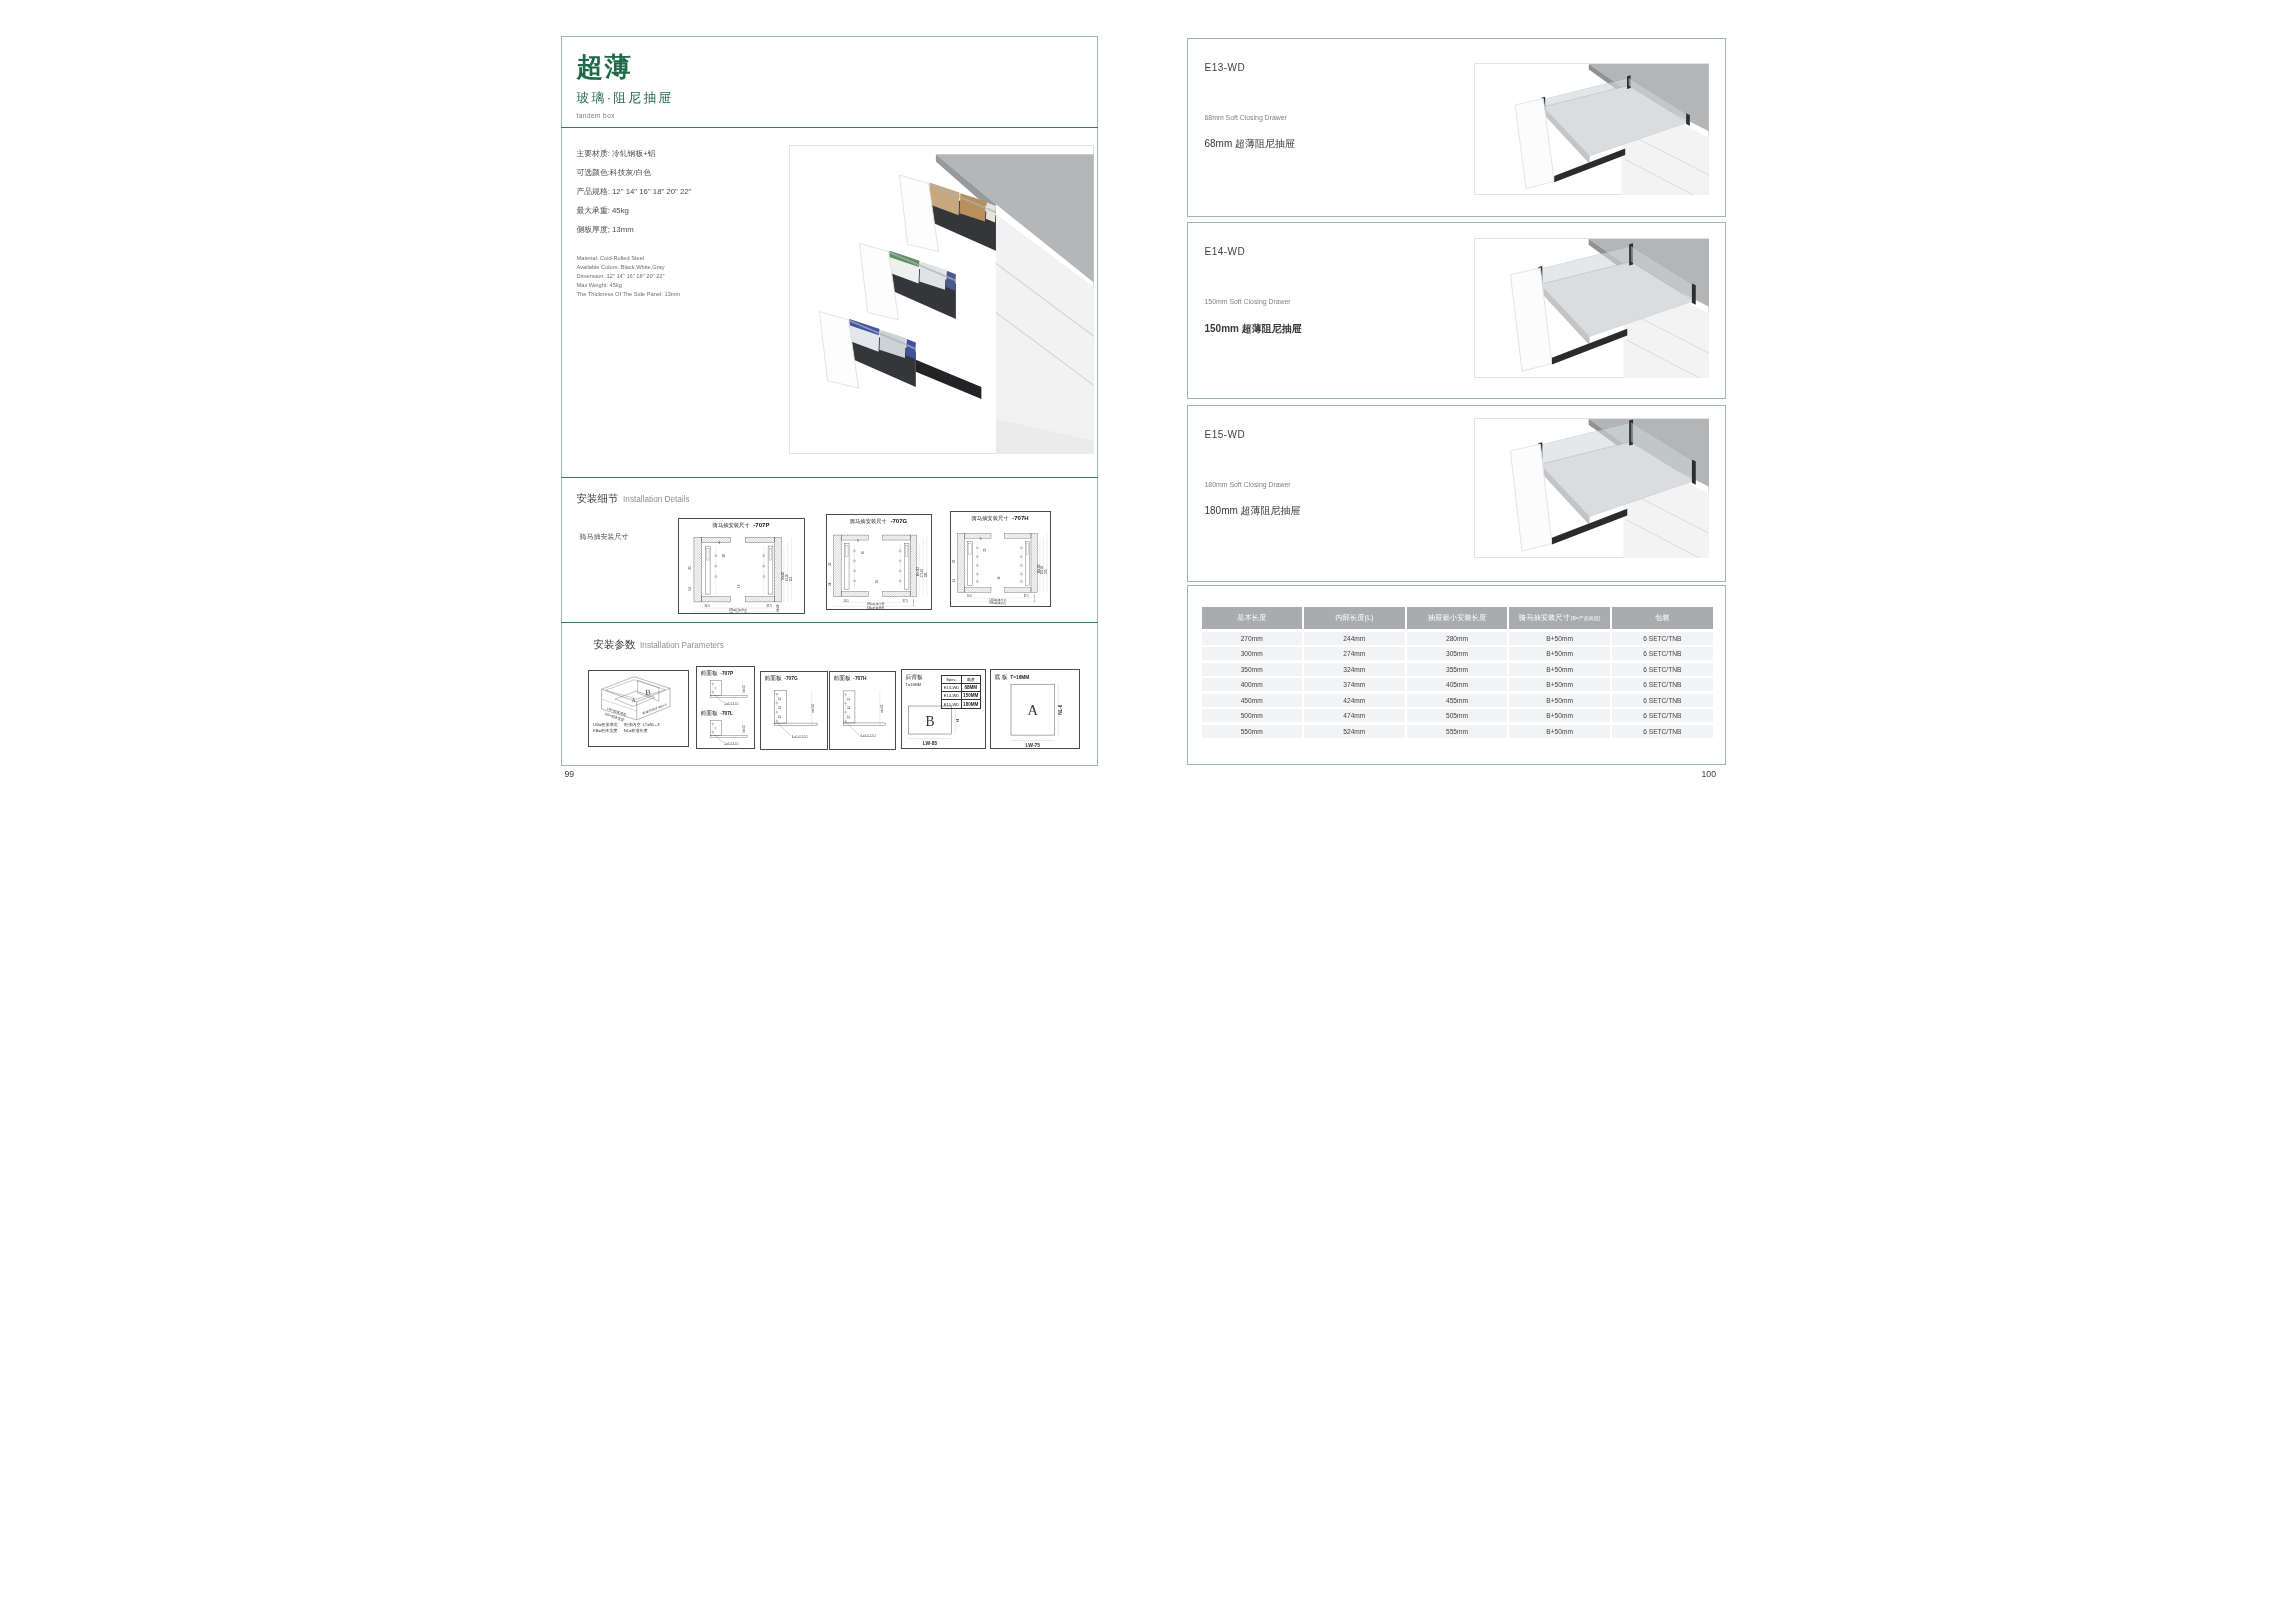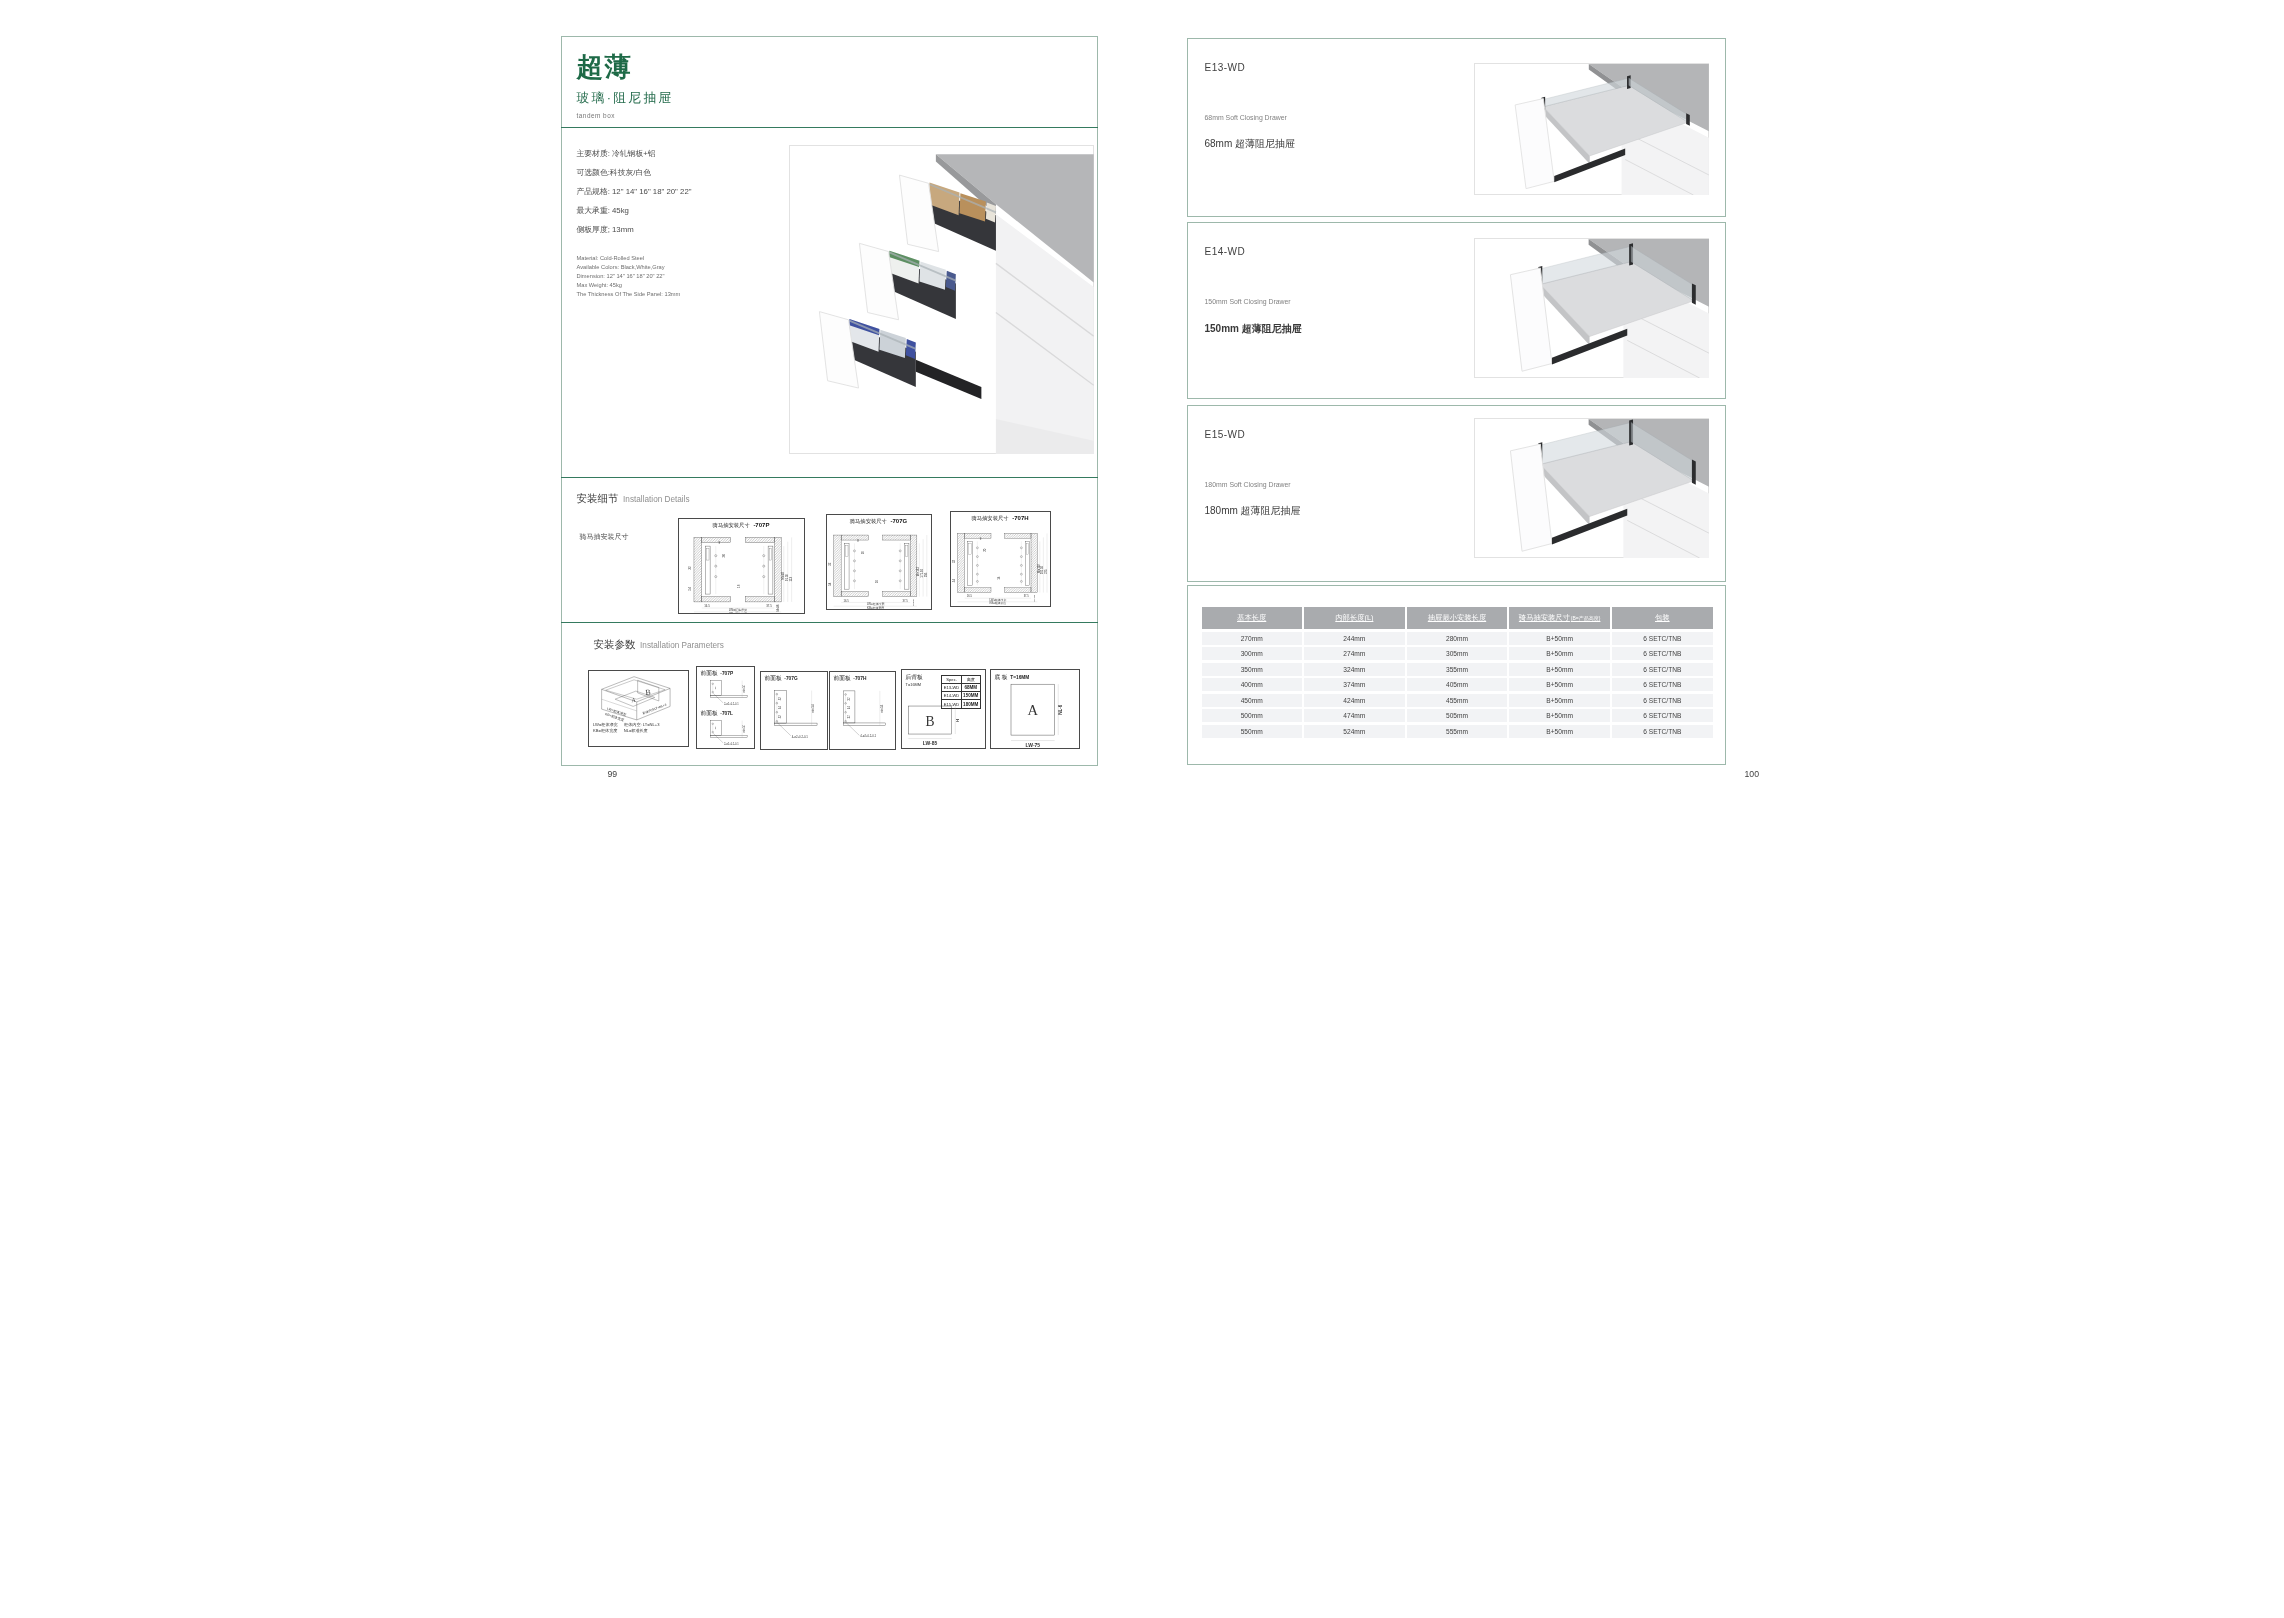--- a/index.html
+++ b/index.html
@@ -24,28 +24,28 @@
   .tbox-title .tt{font-size:5.3px;color:#222;}
   .tbox-title .tc{font-size:6px;font-weight:bold;color:#111;}
   .pbox-title{display:flex;align-items:baseline;gap:2.7px;padding:3.2px 0 0 4.1px;}
   .pbox-title .tt{font-size:5.7px;color:#222;}
   .pbox-title .tc{font-size:4.8px;font-weight:bold;color:#222;}
   .pbox-note{font-size:3.9px;color:#333;padding-left:4.1px;}
   .legend{font-size:4.1px;color:#333;line-height:6px;padding:0 4.6px;}
   .legend span{margin-right:6.4px;}
   svg{display:block;font-family:inherit;}
   svg text{fill:#333;}
-  .pagenum{font-size:8.7px;color:#3e3e3e;margin-left:43px;}
+  .pagenum{font-size:8.7px;color:#3e3e3e;}
   
   .pcode{font-size:10px;color:#404040;letter-spacing:0.5px;}
   .pcn{font-size:10px;color:#393939;margin-top:43px;}
   .pen{font-size:6.9px;color:#828282;}
   
   .ptable{position:absolute;display:grid;grid-template-columns:repeat(5,1fr);grid-template-rows:22.4px repeat(7,13.2px);gap:2.3px;}
-  .thc{background:#a9abae;color:#fff;font-size:7.3px;display:flex;align-items:center;justify-content:center;gap:0.9px;text-decoration:underline;}
+  .thc{background:#a9abae;color:#fff;font-size:7.3px;display:flex;align-items:center;justify-content:center;gap:0.9px;}
   .thc .small{font-size:5px;}
   .tdc{background:#f2f3f5;color:#3f3f3f;font-size:6.6px;display:flex;align-items:center;justify-content:center;}
   
   .minitable{position:absolute;border-collapse:collapse;}
   .minitable td{border:0.5px solid #333;text-align:center;padding:0 1.4px;height:7.3px;font-size:4.1px;color:#222;}
   .minitable td.v{font-size:4.6px;font-weight:bold;}
 </style>
 </head>
 <body>
 

